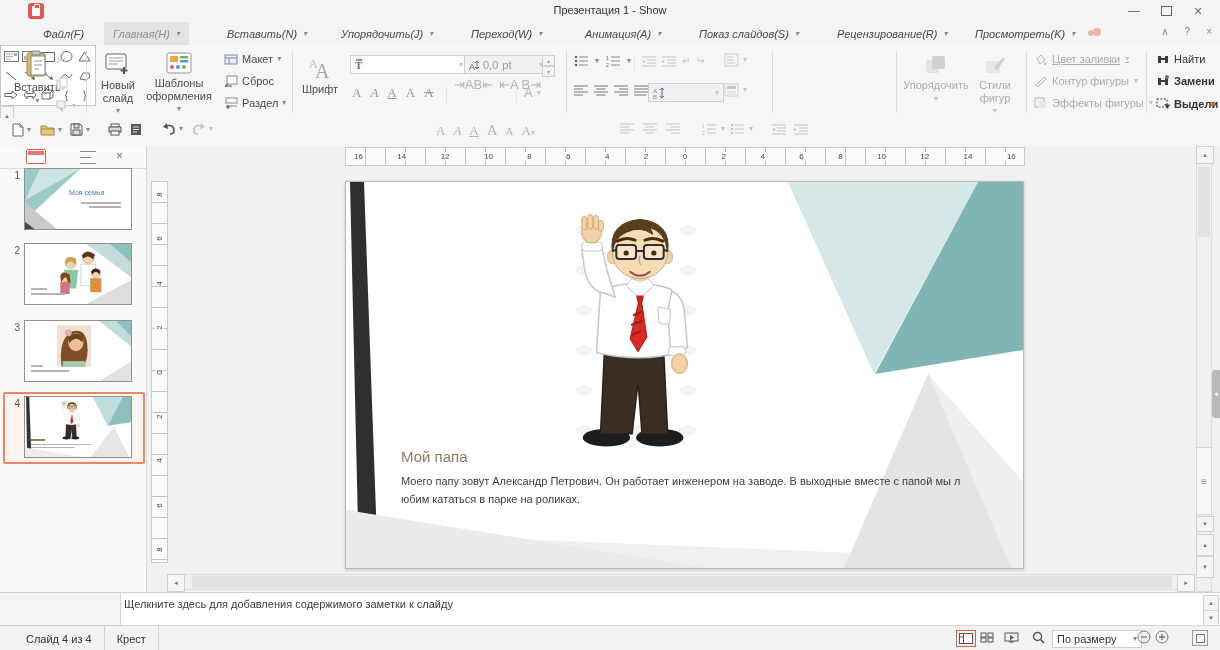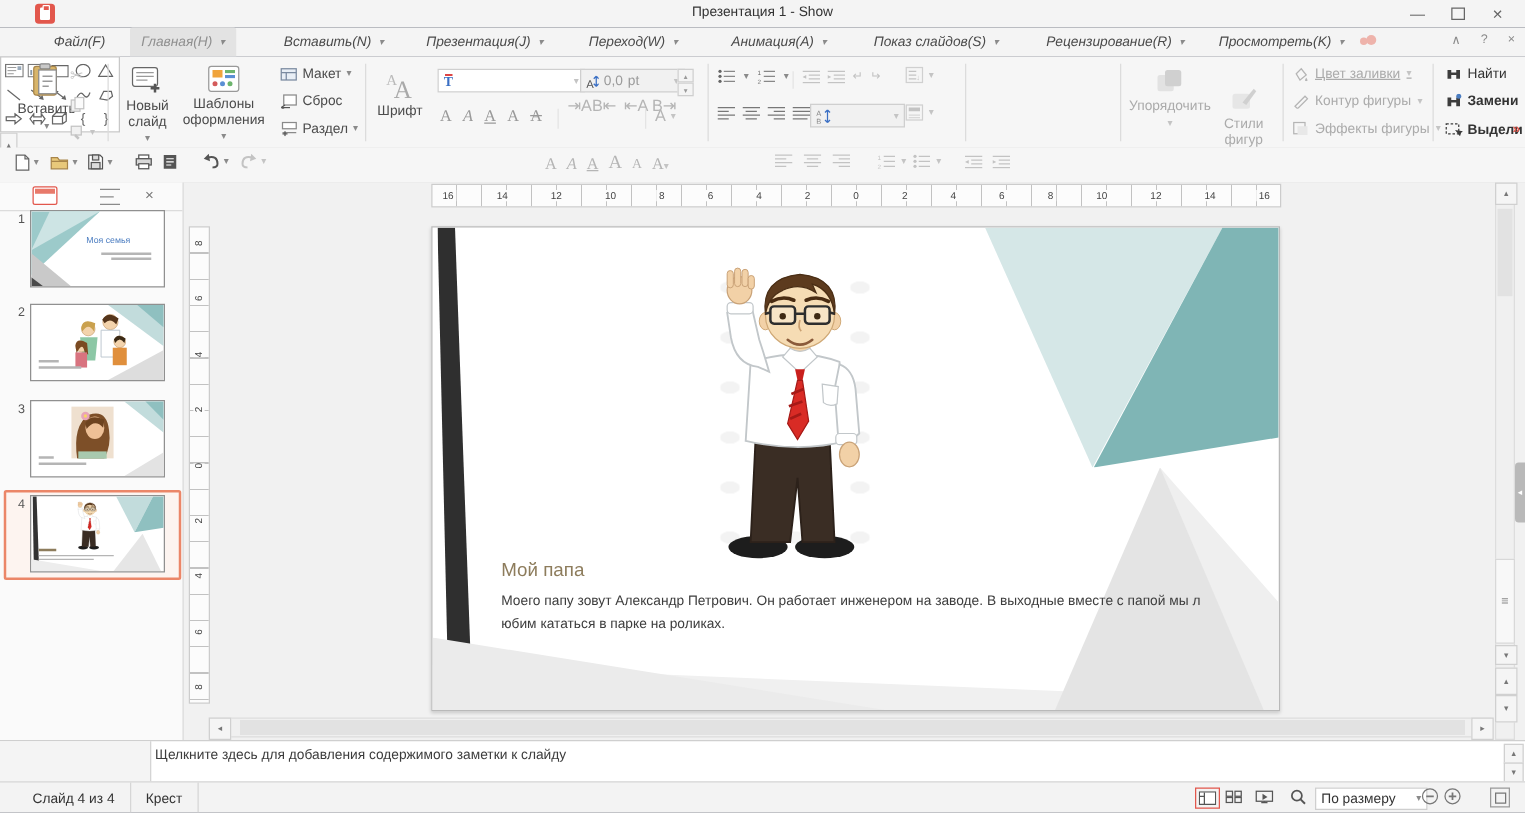--- a/index.html
+++ b/index.html
@@ -1,16 +1,16 @@
 <!DOCTYPE html>
 <html><head>
 <meta charset="utf-8">
 <style>
   html,body{margin:0;padding:0;background:#e9e9e9;}
-  #app{position:relative;width:1220px;height:650px;background:#0f172a;overflow:hidden;
+  #app{position:relative;width:1220px;height:650px;background:#6d28d9;overflow:hidden;
        font-family:"Liberation Sans",sans-serif;color:#444;font-size:11px;-webkit-font-smoothing:antialiased;}
   .abs{position:absolute;}
   .sep{position:absolute;width:1px;background:#dcdcdc;}
   .caret{font-size:8px;color:#8a8a8a;line-height:1;}
   .caret.dis{color:#c4c4c4;}
   svg{display:block;}
 
   
   #titlebar{left:0;top:0;width:1220px;height:22px;background:#f4f4f4;}
   #app-icon{left:28px;top:3px;width:16px;height:16px;background:#e2574c;border-radius:3px;
@@ -224,21 +224,21 @@
       </div>
     <div class="mtab active" style="left:104px;">
         <span>Главная(H)</span>
         <span class="caret">▾</span>
       </div>
     <div class="mtab" style="left:218px;">
         <span>Вставить(N)</span>
         <span class="caret">▾</span>
       </div>
     <div class="mtab" style="left:332px;">
-        <span>Презентация(J)</span>
+        <span>Упорядочить(J)</span>
         <span class="caret">▾</span>
       </div>
     <div class="mtab" style="left:462px;">
         <span>Переход(W)</span>
         <span class="caret">▾</span>
       </div>
     <div class="mtab" style="left:576px;">
         <span>Анимация(A)</span>
         <span class="caret">▾</span>
       </div>
@@ -544,21 +544,21 @@
     <div class="sep" style="left:896px;top:6px;height:62px;"></div>
 
     <div class="bigbtn" style="left:904px;top:9px;width:64px;">
       <svg width="24" height="22">
           <rect x="2" y="6" width="13" height="13" rx="2" fill="#e2e2e2"></rect>
           <rect x="8" y="2" width="13" height="13" rx="2" fill="#d0d0d0"></rect>
         </svg>
       <span class="rlabel dis">Упорядочить</span>
       <span class="caret dis">▾</span>
     </div>
-    <div class="bigbtn" style="left:972px;top:23px;width:46px;">
+    <div class="bigbtn" style="left:972px;top:9px;width:46px;">
       <svg width="24" height="22">
           <rect x="3" y="7" width="14" height="12" rx="2" fill="#e6e6e6"></rect>
           <path d="M11,14 L20,3 l2,2 L14,16 Z" fill="#d0d0d0"></path>
         </svg>
       <span class="rlabel dis" style="width:46px;">Стили фигур</span>
       <span class="caret dis">▾</span>
     </div>
     <div class="sep" style="left:1026px;top:6px;height:62px;"></div>
 
     <div class="fx-row" style="left:1034px;top:8px;text-decoration:underline;">

